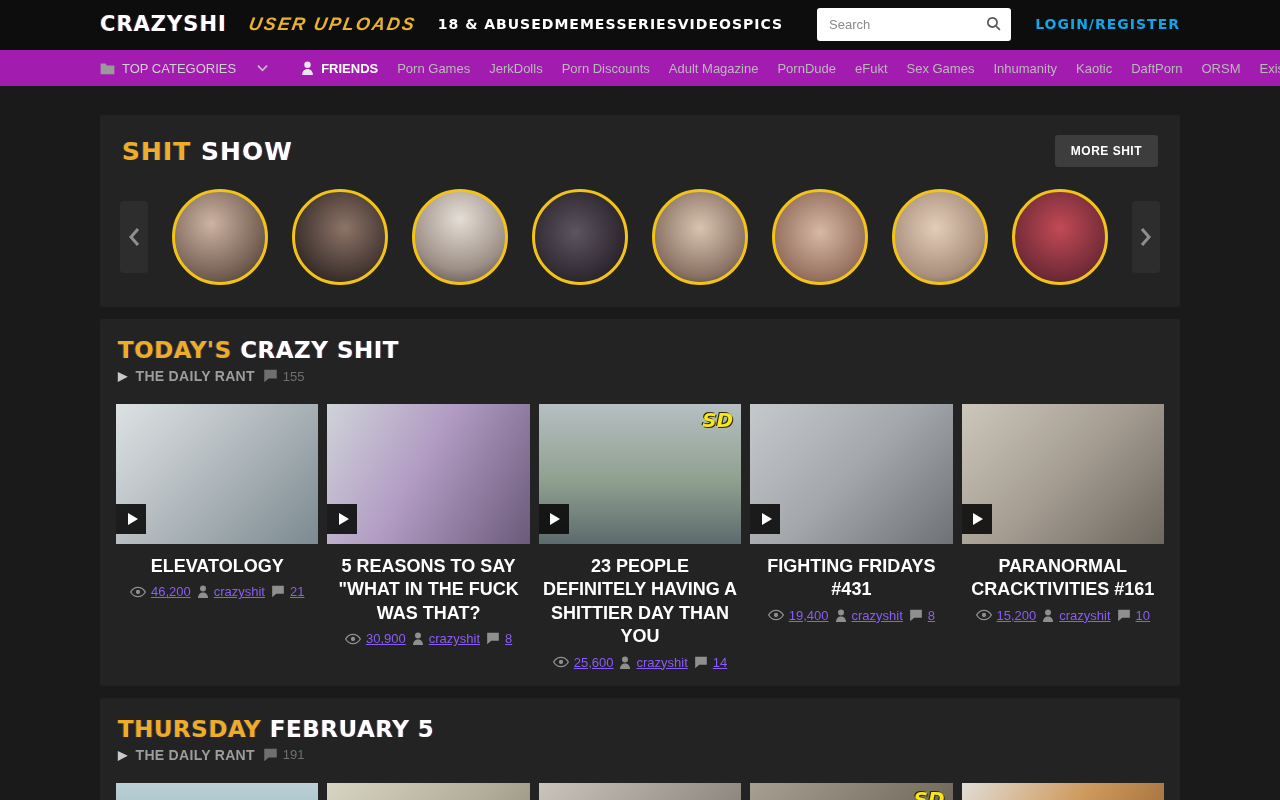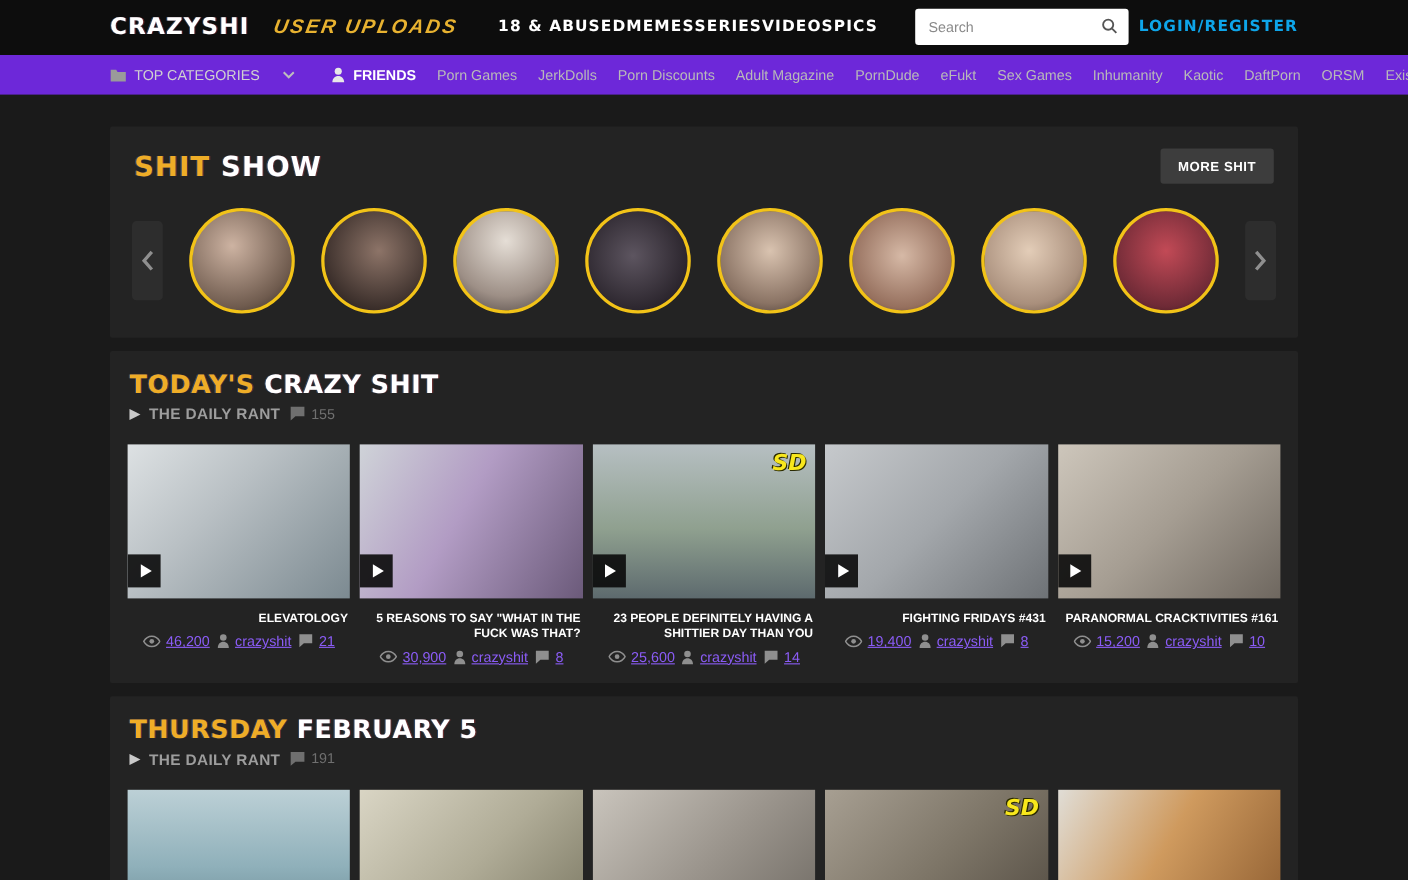--- a/index.html
+++ b/index.html
@@ -8,36 +8,36 @@
   .wrap { width:1080px; margin:0 auto; }
 
   
   .topbar { background:#0d0d0d; height:50px; }
   .topbar .wrap { height:48px; display:flex; align-items:center; }
   .logo { color:#fff; font-family:"DejaVu Sans", sans-serif; font-weight:900;
           font-size:21px; letter-spacing:1px; cursor:pointer;
           text-shadow:1px 0 0 rgba(255,80,80,.35), -1px 0 0 rgba(80,160,255,.35); }
   .tagline { color:#e8b230; font-style:italic; font-weight:900; font-size:18px;
              letter-spacing:2px; transform:skewX(-10deg); margin-left:22px; }
-  .topmenu { display:flex; margin-left:37px; }
+  .topmenu { display:flex; margin-left:22px; }
   .topmenu a { color:#fff; text-decoration:none; font-family:"DejaVu Sans", sans-serif;
                font-weight:900; font-size:14px; letter-spacing:1px; cursor:pointer; }
   .searchbox { margin-left:34px; position:relative; }
   .searchbox input { width:194px; height:33px; border:none; border-radius:3px;
                      padding:0 34px 0 12px; font-size:13px; color:#333; outline:none;
                      font-family:"Liberation Sans", sans-serif; background:#fff; }
   .searchbox input::placeholder { color:#8a8a8a; }
   .search-btn { position:absolute; right:6px; top:5px; width:24px; height:24px;
                 background:none; border:none; cursor:pointer; color:#555; }
   .login { margin-left:auto; color:#0ea5e9; text-decoration:none;
            font-family:"DejaVu Sans", sans-serif; font-weight:900; font-size:14px;
            letter-spacing:1px; }
 
   
-  .subnav { background:#6d28d9; height:36px; }
+  .subnav { background:#a21caf; height:36px; }
   .subnav .wrap { height:36px; display:flex; align-items:center; gap:19px; }
   .subnav-item { display:flex; align-items:center; gap:7px; color:#c7c7c7;
                  font-size:13px; text-decoration:none; cursor:pointer; white-space:nowrap; }
   .subnav-item.cats { color:#d0d0d0; margin-right:14px; }
   .subnav-item.friends { color:#fff; font-weight:700; }
   .subnav-item.linkitem { color:#b9b9b9; }
   .icon { display:inline-flex; }
   .icon svg { display:block; }
 
   
@@ -87,22 +87,22 @@
   .thumb { position:relative; height:140px; overflow:hidden; background:#555; }
   .play { position:absolute; left:0; bottom:10px; width:30px; height:30px;
           background:rgba(10,10,10,.9); display:flex; align-items:center;
           justify-content:center; }
   .play::after { content:""; display:block; margin-left:3px;
                  border-left:10px solid #fff; border-top:6px solid transparent;
                  border-bottom:6px solid transparent; }
   .sd-badge { position:absolute; top:4px; right:8px; color:#f8e71c;
               font-family:"DejaVu Sans", sans-serif; font-weight:900; font-size:20px;
               font-style:italic; text-shadow:1px 1px 0 #2a2a00, -1px -1px 0 #2a2a00; }
-  .card-title { margin:11px 2px 6px 2px; text-align:right; color:#fff;
-                font-weight:700; font-size:11px; line-height:1.3;
+  .card-title { margin:11px 2px 6px 2px; text-align:center; color:#fff;
+                font-weight:700; font-size:18px; line-height:1.3;
                 text-transform:uppercase; }
   .card-stats { display:flex; align-items:center; justify-content:center; gap:6px;
                 color:#8b5cf6; font-size:13px;text-decoration:underline; }
   .card-stats .stat { display:flex; align-items:center; gap:5px; }
 
   
   .s1c1 { background:linear-gradient(135deg,#dde1e3 0%,#b9c0c4 40%,#7c8a91 100%); }
   .s1c2 { background:linear-gradient(120deg,#cfd3d8 0%,#b29cc4 45%,#6b5a7a 100%); }
   .s1c3 { background:linear-gradient(180deg,#b6bfc2 0%,#8fa08f 55%,#5d6a6e 100%); }
   .s1c4 { background:linear-gradient(135deg,#c6c9cc 0%,#a3a7ab 50%,#6e7276 100%); }

